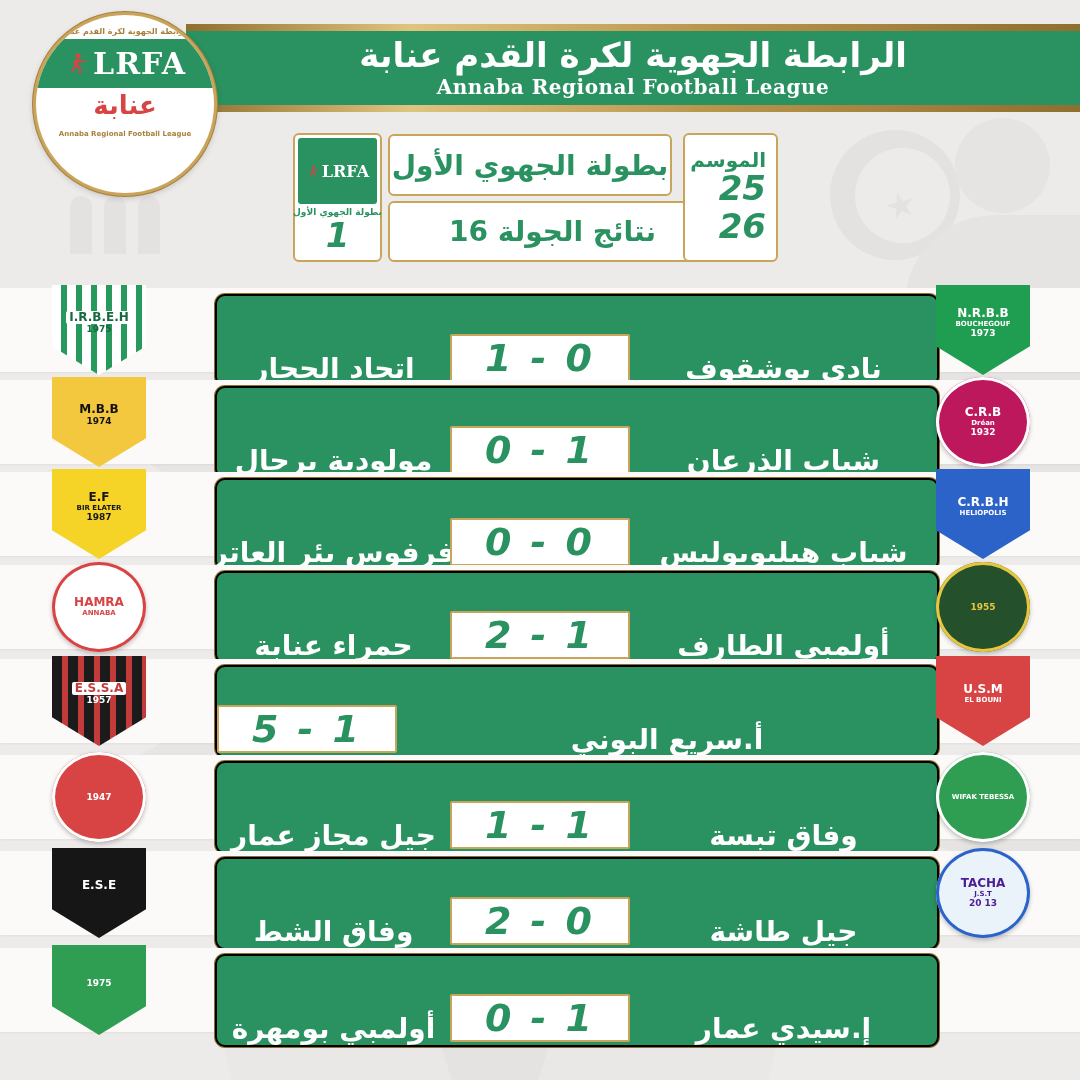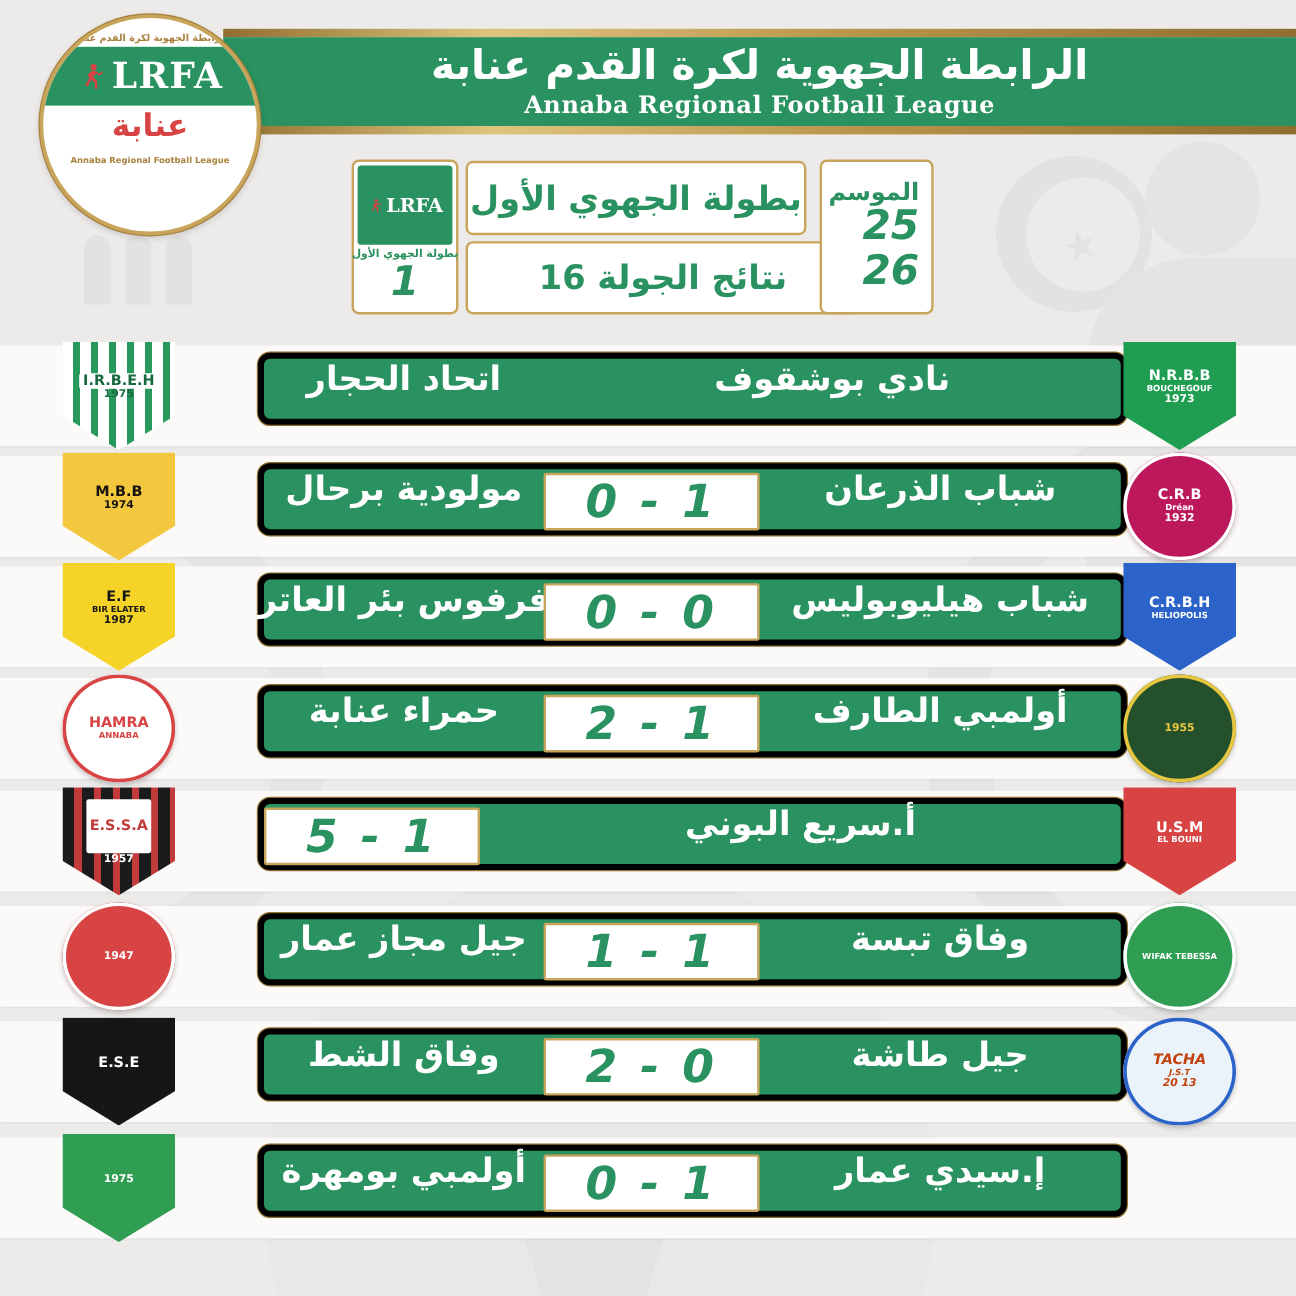--- a/index.html
+++ b/index.html
@@ -53,23 +53,23 @@
   .season-year{color:#2a9160;font-weight:bold;font-style:italic;font-size:34px;line-height:1.1;}
   .box-badge{left:293px;top:133px;width:89px;height:129px;flex-direction:column;justify-content:flex-start;padding:3px;}
   .badge-green{width:100%;height:66px;background:#2a9160;display:flex;align-items:center;justify-content:center;gap:3px;border-radius:3px;}
   .badge-green .acronym{color:#fff;font-weight:bold;font-size:16px;font-family:"DejaVu Serif","Liberation Serif",serif;}
   .badge-green .runner-svg{width:13px;height:13px;}
   .badge-label{color:#2a9160;font-weight:bold;font-size:9px;direction:rtl;margin-top:3px;white-space:nowrap;}
   .badge-number{color:#2a9160;font-weight:bold;font-style:italic;font-size:34px;line-height:1;margin-top:1px;}
   
   .row{position:absolute;left:0;right:0;height:86px;z-index:1;}
   .band{position:absolute;left:0;right:0;top:0;height:84px;background:#fbfaf9;box-shadow:0 1px 2px rgba(0,0,0,.05);}
-  .bar{position:absolute;left:215px;width:724px;top:6px;height:60px;box-sizing:border-box;
-    background:#2a9160;border:5px solid #000000;border-radius:10px;
-    box-shadow:0 0 0 1px #8f6f30;display:flex;align-items:flex-start;}
+  .bar{position:absolute;left:215px;width:724px;top:6px;height:93px;box-sizing:border-box;
+    background:#2a9160;border:2px solid #000000;border-radius:10px;
+    box-shadow:0 0 0 1px #8f6f30;display:flex;align-items:flex-end;}
   .zone{display:flex;align-items:center;justify-content:center;}
   .zone-away{width:233px;}
   .zone-home{flex:1;}
   .team-name{color:#fff;font-weight:bold;font-size:28px;direction:rtl;white-space:nowrap;}
   .score{width:180px;margin:3px 0;box-sizing:border-box;background:#fff;border:2px solid #c9a55c;border-radius:2px;
     display:flex;align-items:center;justify-content:center;
     color:#2a9160;font-weight:bold;font-style:italic;font-size:38px;letter-spacing:3px;
     direction:ltr;unicode-bidi:isolate;}
   
   .logo{position:absolute;top:-3px;width:94px;height:90px;z-index:3;
@@ -148,20 +148,21 @@
   <div class="band"></div>
   <div class="logo away-logo shield" style="background: repeating-linear-gradient(90deg, rgb(255, 255, 255) 0px, rgb(255, 255, 255) 9px, rgb(40, 153, 92) 9px, rgb(40, 153, 92) 15px); color: rgb(23, 105, 63);">
     <span class="lg-abbr" style="background: rgb(255, 255, 255); padding: 0px 3px; border-radius: 2px; color: rgb(23, 105, 63);">I.R.B.E.H</span>
     <span class="lg-sub"></span>
     <span class="lg-year">1975</span>
   </div>
   <div class="bar">
     <div class="zone zone-away">
         <span class="team-name">اتحاد الحجار</span>
       </div>
+    <div class="score">1 - 0</div>
     <div class="zone zone-home">
         <span class="team-name">نادي بوشقوف</span>
       </div>
   </div>
   <div class="logo home-logo shield" style="background: rgb(31, 158, 82); color: rgb(255, 255, 255);">
     <span class="lg-abbr">N.R.B.B</span>
     <span class="lg-sub">BOUCHEGOUF</span>
     <span class="lg-year">1973</span>
   </div>
 </div>
@@ -231,21 +232,21 @@
   <div class="logo home-logo circle" style="background: rgb(36, 81, 43); color: rgb(232, 198, 63); box-shadow: rgb(232, 198, 63) 0px 0px 0px 3px inset;">
     <span class="lg-abbr"></span>
     <span class="lg-sub"></span>
     <span class="lg-year">1955</span>
   </div>
 </div>
 
 <div class="row" style="top:659px">
   <div class="band"></div>
   <div class="logo away-logo shield" style="background: repeating-linear-gradient(90deg, rgb(27, 27, 27) 0px, rgb(27, 27, 27) 10px, rgb(194, 58, 58) 10px, rgb(194, 58, 58) 16px); color: rgb(255, 255, 255);">
-    <span class="lg-abbr" style="background: rgb(255, 255, 255); padding: 16px 3px; border-radius: 2px; color: rgb(194, 58, 58);">E.S.S.A</span>
+    <span class="lg-abbr" style="background: rgb(255, 255, 255); padding: 0px 3px; border-radius: 2px; color: rgb(194, 58, 58);">E.S.S.A</span>
     <span class="lg-sub"></span>
     <span class="lg-year">1957</span>
   </div>
   <div class="bar">
     <div class="score">5 - 1</div>
     <div class="zone zone-home">
         <span class="team-name">أ.سريع البوني</span>
       </div>
   </div>
   <div class="logo home-logo shield" style="background: rgb(216, 68, 68); color: rgb(255, 255, 255);">
@@ -287,21 +288,21 @@
   </div>
   <div class="bar">
     <div class="zone zone-away">
         <span class="team-name">وفاق الشط</span>
       </div>
     <div class="score">2 - 0</div>
     <div class="zone zone-home">
         <span class="team-name">جيل طاشة</span>
       </div>
   </div>
-  <div class="logo home-logo circle" style="background: rgb(234, 242, 250); color: #c2410c; box-shadow: rgb(43, 99, 201) 0px 0px 0px 3px inset; font-style: italic;">
+  <div class="logo home-logo circle" style="background: rgb(234, 242, 250); color: #4c1d95; box-shadow: rgb(43, 99, 201) 0px 0px 0px 3px inset;">
     <span class="lg-abbr">TACHA</span>
     <span class="lg-sub">J.S.T</span>
     <span class="lg-year">20 13</span>
   </div>
 </div>
 
 <div class="row" style="top:948px">
   <div class="band"></div>
   <div class="logo away-logo shield" style="background: rgb(47, 158, 82); color: rgb(255, 255, 255);">
     <span class="lg-abbr"></span>

